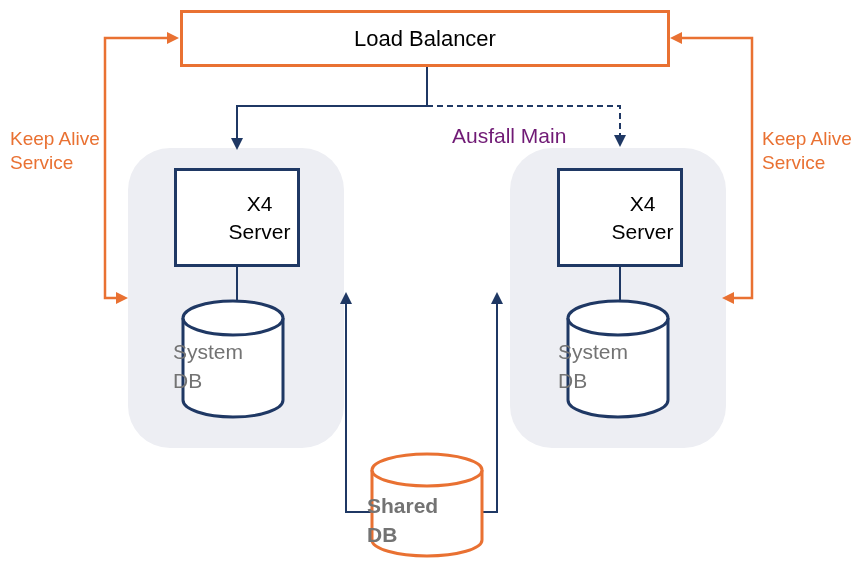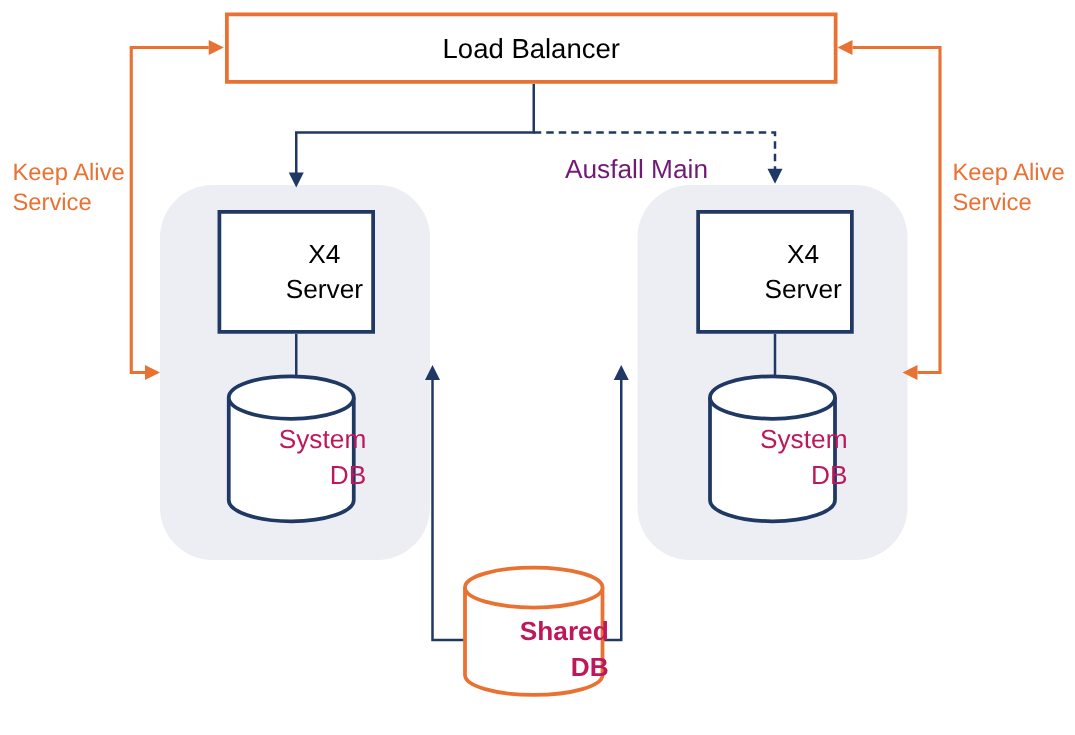--- a/index.html
+++ b/index.html
@@ -69,24 +69,24 @@
     display: flex;
     align-items: center;
     justify-content: center;
     font-size: 22px;
     color: #000;
     z-index: 3;
   }
 
   .cyl-label {
     position: absolute;
-    text-align: right;
+    text-align: left;
     font-size: 21px;
     line-height: 29px;
-    color: #be185d;
+    color: #737373;
     z-index: 4;
     white-space: pre-line;
   }
   .cyl-label.sys-left  { left: 173px; top: 337px; width: 120px; }
   .cyl-label.sys-right { left: 558px; top: 337px; width: 120px; }
   .cyl-label.shared    { left: 367px; top: 491px; width: 120px; font-weight: bold; }
 
   .keep-alive-label {
     position: absolute;
     color: var(--orange);

